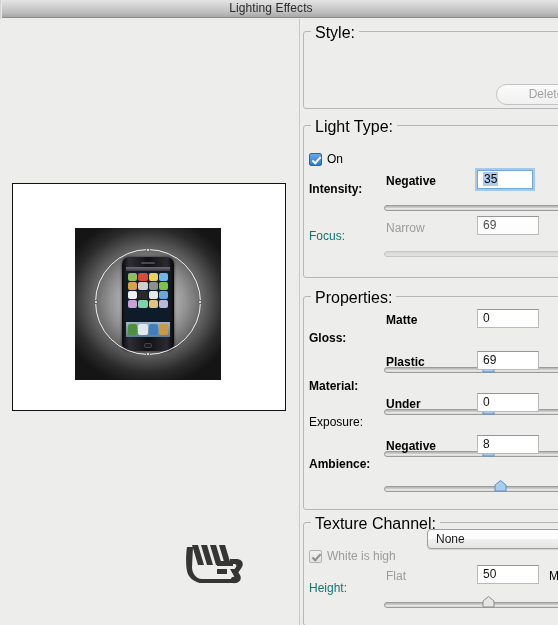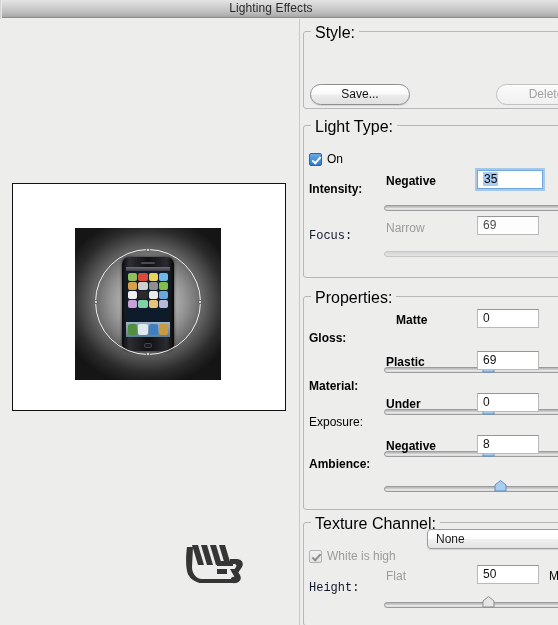--- a/index.html
+++ b/index.html
@@ -327,21 +327,21 @@
     color: #000;
     padding: 0 1px;
   }
   .field.dim { color: #4b4b4b; background: #fdfdfd; }
 
   .rowlabel {
     position: absolute;
     font-size: 12px;
     color: #000;
   }
-  .rowlabel.dim { color: #0f172a; font-family: Liberation Mono, monospace; }
+  .rowlabel.dim { color: #0f766e; }
   .minmax {
     position: absolute;
     font-size: 12px;
     color: #000;
   }
   .minmax.dim { color: #9b9b9b; }
 
   
   .slider {
     position: absolute;
@@ -436,48 +436,47 @@
       <circle cx="50" cy="41" r="3.2"></circle>
     </g>
   </svg>
 </div>
 
 <div class="right-pane">
 
   <div class="group" style="top:12px; height:78px;">
     <span class="glabel">Style:</span>
   </div>
-  <div class="capbtn" style="left:10px; top:65px; width:100px;">Save...</div>
   <div class="capbtn disabled" style="left:196px; top:65px; width:100px;">Delete</div>
 
   <div class="group" style="top:106px; height:153px;">
     <span class="glabel">Light Type:</span>
   </div>
 
   <label class="chk" style="position:absolute; left:9px; top:133px;">
     <span class="chkbox on"></span>
     <span>On</span>
   </label>
 
   <span class="rowlabel" style="left:9px; top:163px; font-weight:bold;">Intensity:</span>
   <span class="minmax" style="left:86px; top:155px; font-weight:bold;">Negative</span>
-  <div class="field focused" style="left:177px; top:151px; width:66px;"><span class="sel">35</span></div>
+  <div class="field focused" style="left:177px; top:151px; width:56px;"><span class="sel">35</span></div>
   <div class="slider" style="left:84px; top:186px; width:208px;"></div>
 
   <span class="rowlabel dim" style="left:9px; top:210px;">Focus:</span>
   <span class="minmax dim" style="left:86px; top:202px;">Narrow</span>
   <div class="field dim" style="left:177px; top:197px; width:62px;"><span>69</span></div>
   <div class="slider dim" style="left:84px; top:232px; width:208px;"></div>
 
   <div class="group" style="top:277px; height:214px;">
     <span class="glabel">Properties:</span>
   </div>
 
   <span class="rowlabel" style="left:9px; top:312px; font-weight:bold;">Gloss:</span>
-  <span class="minmax" style="left:96px; top:294px; font-weight:bold;">Matte</span>
+  <span class="minmax" style="left:86px; top:294px; font-weight:bold;">Matte</span>
   <div class="field" style="left:177px; top:290px; width:62px;"><span>0</span></div>
   <div class="slider" style="left:84px; top:348px; width:208px;">
     <span class="thumb" style="left:50%;">
       <svg width="13" height="12" viewBox="0 0 13 12">
           <path d="M6.5 0.5 L12 5 L12 11 L1 11 L1 5 Z" fill="#a9cdee" stroke="#5c8fc4" stroke-width="1"></path>
         </svg>
     </span>
   </div>
 
   <span class="rowlabel" style="left:9px; top:360px; font-weight:bold;">Material:</span>

